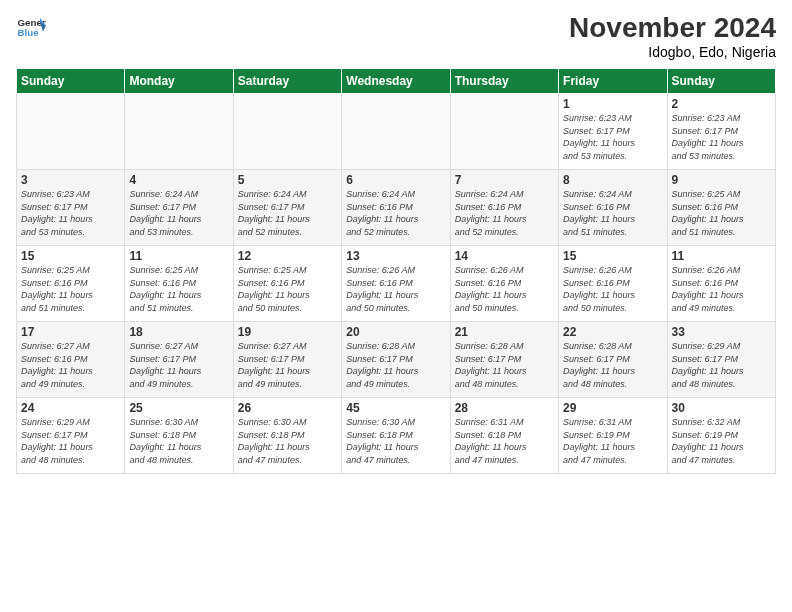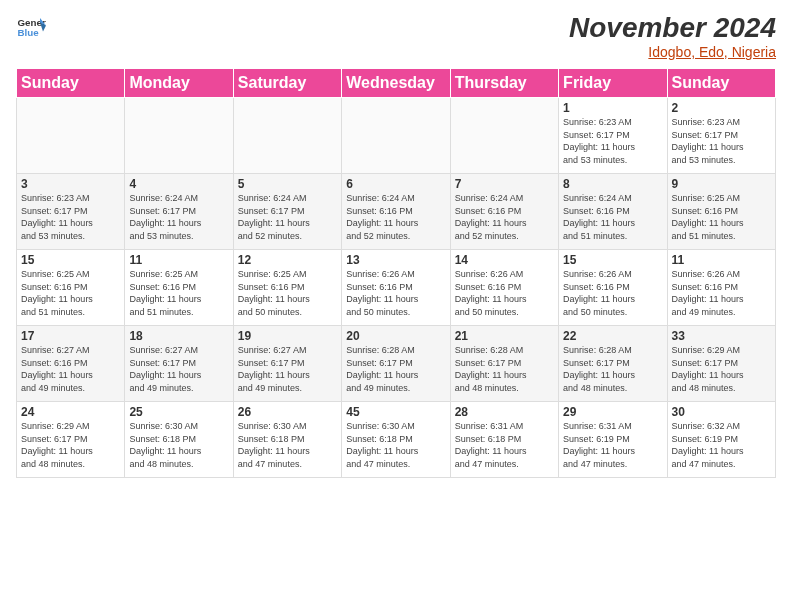--- a/index.html
+++ b/index.html
@@ -30,37 +30,35 @@
       width: 30px;
       height: 30px;
     }
     .title-section {
       text-align: right;
     }
     .main-title {
       font-size: 28px;
       font-weight: bold;
       color: #333;
-      font-style: italic;
     }
     .subtitle {
       font-size: 14px;
-      color: #c2410c;
-      text-decoration: underline;
+      color: #000000;
     }
     .calendar-table {
       width: 100%;
       border-collapse: collapse;
       table-layout: fixed;
     }
     .calendar-table th {
-      background-color: #ec4899;
+      background-color: #15803d;
       color: white;
       padding: 5px 4px;
-      font-size: 16px;
+      font-size: 12px;
       text-align: left;
       border: 1px solid #fff;
     }
     .calendar-table td {
       border: 1px solid #ddd;
       vertical-align: top;
       padding: 3px 4px;
       font-size: 9.5px;
       color: #333;
       background: #fff;
@@ -72,20 +70,21 @@
     .day-num {
       font-size: 12px;
       font-weight: bold;
       display: block;
       margin-bottom: 1px;
     }
     .day-info {
       font-size: 9px;
       line-height: 1.4;
       color: #444;
+      font-style: italic;
     }
     .empty-cell {
       background: #fafafa !important;
     }
   </style>
 </head>
 <body>
 
 <div class="page">
   <div class="header">

